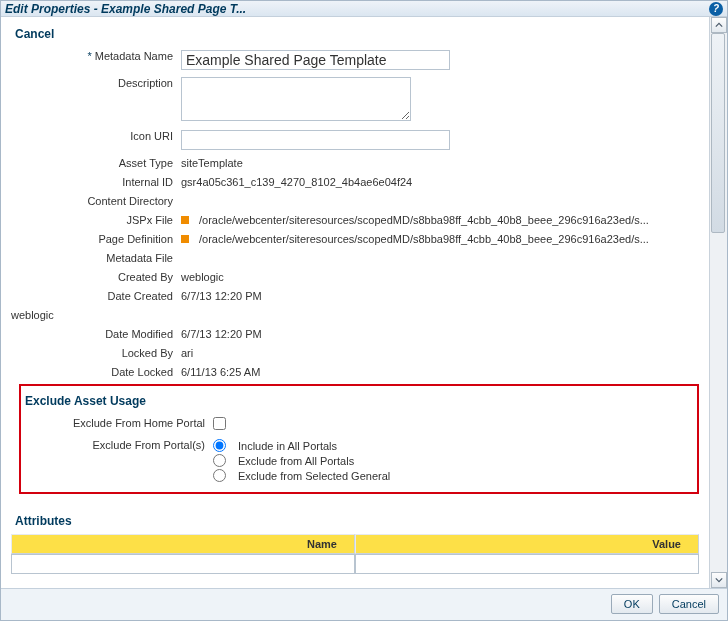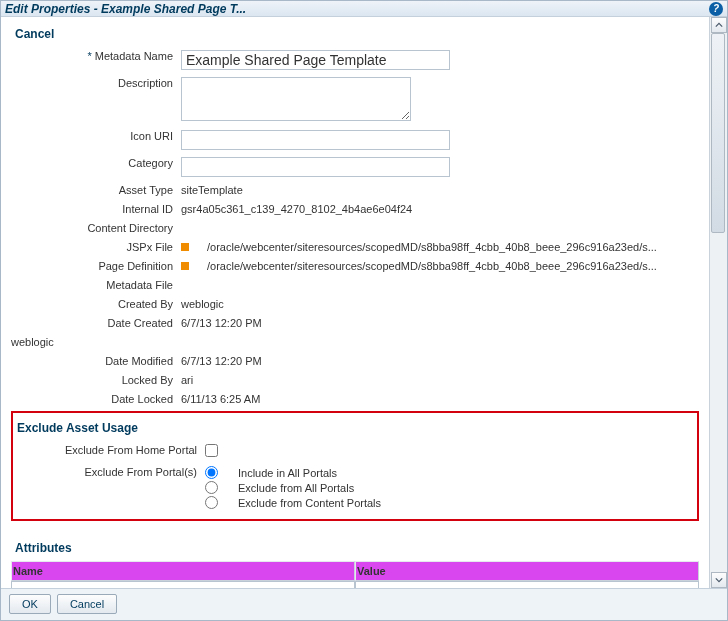--- a/index.html
+++ b/index.html
@@ -127,56 +127,59 @@
     height: 44px;
     resize: both;
   }
   .static-val {
     color: #333;
     white-space: nowrap;
     overflow: hidden;
     text-overflow: ellipsis;
     display: block;
   }
-  .file-row .val { display: flex; align-items: center; gap: 18px; min-width: 0; }
+  .file-row .val { display: flex; align-items: center; gap: 10px; min-width: 0; }
   .file-icon {
     width: 8px; height: 8px;
     background: #f08c00;
     flex-shrink: 0;
   }
   .highlight-box {
     border: 2px solid #d3000e;
     padding: 4px 6px 6px 2px;
     margin-top: 6px;
+    margin-left: 8px;
   }
   .radio-stack { display: flex; flex-direction: column; gap: 2px; }
-  .radio-row { display: flex; align-items: center; gap: 20px; }
+  .radio-row { display: flex; align-items: center; gap: 12px; }
   .attr-table { display: flex; margin-top: 2px; }
   .attr-col-header {
     font-weight: bold;
     color: #333;
     border: 1px solid #c9d2db;
     border-top-color: #e6eaef;
     border-left-color: #e6eaef;
-    background: #d946ef;
-    padding: 3px 1px;
+    background: #fde047;
+    padding: 3px 17px;
     height: 20px;
+    text-align: right;
   }
   .attr-input {
     border: 1px solid #b8c4d0;
     height: 20px;
     padding: 2px 4px;
     font-family: inherit;
     font-size: 11px;
   }
   .footer {
     border-top: 1px solid #c4d0dc;
     background: #eef3f8;
     padding: 5px 8px;
     display: flex;
+    justify-content: flex-end;
     gap: 6px;
     height: 32px;
   }
   .btn {
     background: linear-gradient(#fdfdfd,#e3e9ef);
     border: 1px solid #9aaab9;
     border-radius: 2px;
     padding: 2px 12px;
     font-family: inherit;
     font-size: 11px;
@@ -209,24 +212,20 @@
       <div class="form-row">
         <div class="lbl">Description</div>
         <div class="val"><textarea class="txt-area" style=""></textarea></div>
       </div>
 
       <div class="form-row">
         <div class="lbl">Icon URI</div>
         <div class="val"><input class="txt-input" type="text" value="" style=""></div>
       </div>
 
-      <div class="form-row">
-        <div class="lbl">Category</div>
-        <div class="val"><input class="txt-input" type="text" value="" style=""></div>
-      </div>
 
       <div class="form-row">
         <div class="lbl">Asset Type</div>
         <div class="val">
             <span class="static-val">siteTemplate</span>
           </div>
       </div>
 
       <div class="form-row">
         <div class="lbl">Internal ID</div>
@@ -321,21 +320,21 @@
               <label class="radio-row">
                 <input type="radio" name="excl" checked="" style="">
                 <span>Include in All Portals</span>
               </label>
               <label class="radio-row">
                 <input type="radio" name="excl" style="">
                 <span>Exclude from All Portals</span>
               </label>
               <label class="radio-row">
                 <input type="radio" name="excl" style="">
-                <span>Exclude from Content Portals</span>
+                <span>Exclude from Selected General</span>
               </label>
             </div>
           </div>
         </div>
       </div>
 
       <div class="section-header" style="margin-top:20px;">Attributes</div>
       <div class="attr-table">
         <div style="flex:1; display:flex; flex-direction:column;">
           <div class="attr-col-header">Name</div>

